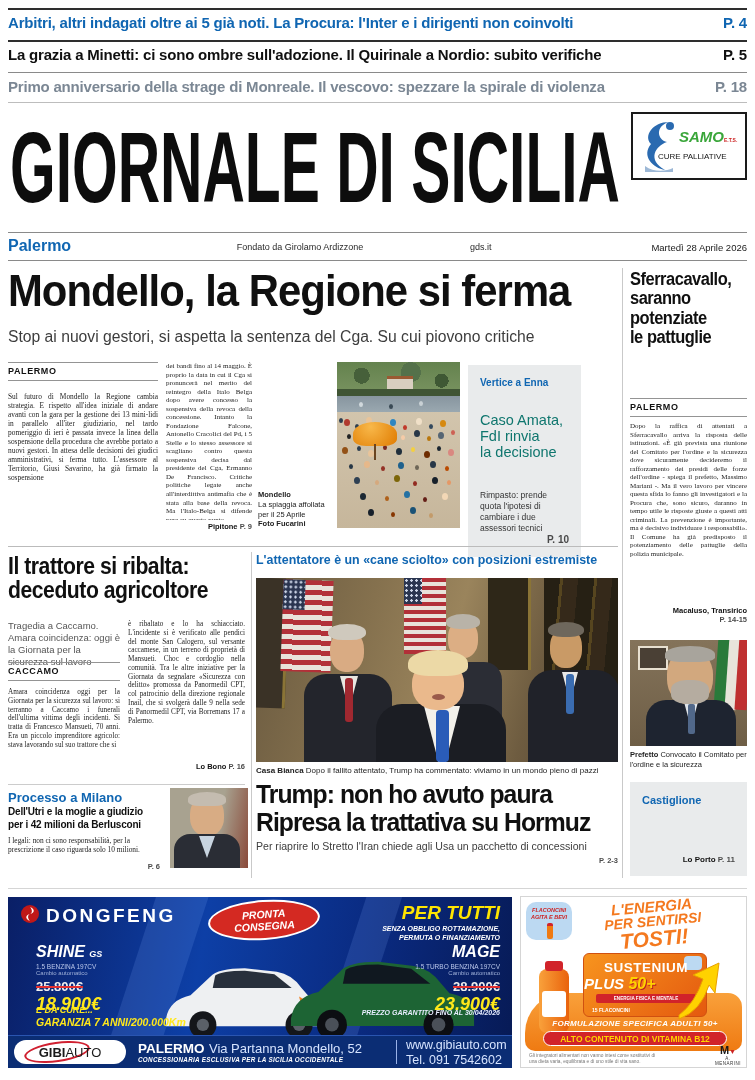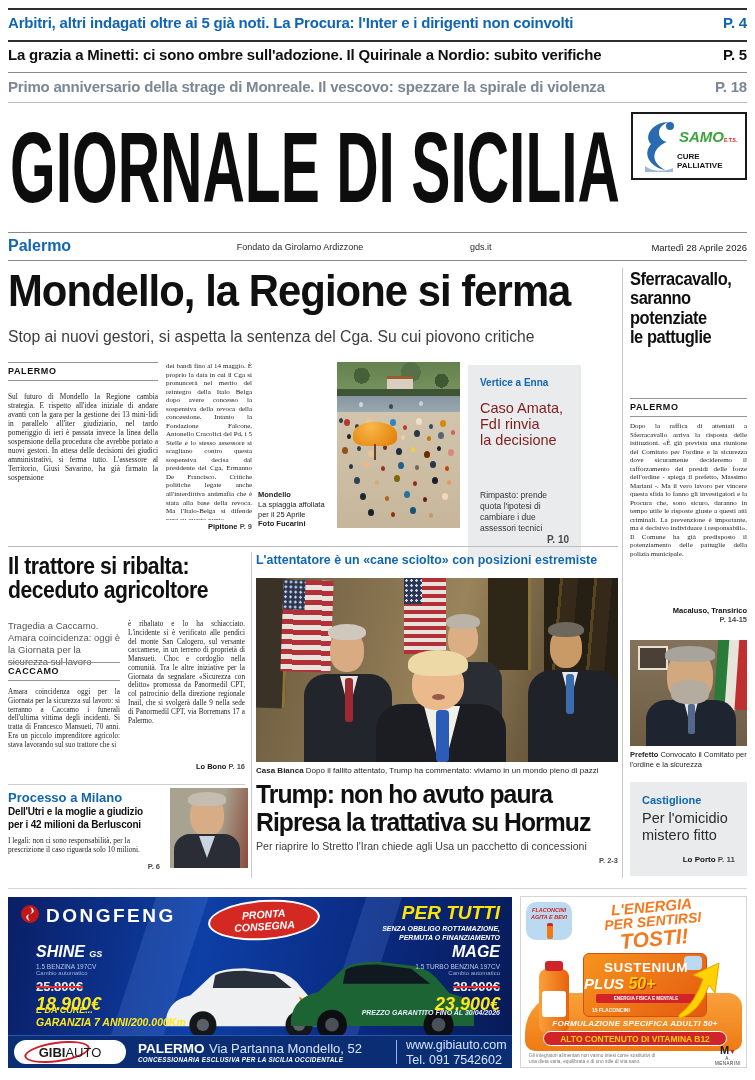--- a/index.html
+++ b/index.html
@@ -100,21 +100,21 @@
 
   <div class="abs" style="left:631px;top:112px;width:116px;height:68px;border:2px solid #1a1a1a;background:#fff;box-sizing:border-box;">
     <svg class="abs" style="left:6px;top:4px;" width="40" height="56">
       <path d="M30 4 C16 8 18 22 28 24 C16 28 8 42 26 52 C14 50 2 38 12 26 C4 18 14 4 30 4 Z" fill="#2a6ab0"></path>
       <circle cx="31" cy="8" r="4" fill="#2a6ab0"></circle>
       <path d="M6 48 C14 54 26 54 34 50 L34 54 L6 54 Z" fill="#9db8d6"></path>
     </svg>
     <div class="abs" style="left:46px;top:14px;font-weight:bold;font-style:italic;font-size:15px;color:#3aa63a;">
       <span>SAMO</span><span style="font-size:5px;color:#cc2222;font-style:normal;">E.T.S.</span>
     </div>
-    <div class="abs" style="left:44px;top:38px;font-weight:bold;font-size:8px;color:#141414;">CURE PALLIATIVE</div>
+    <div class="abs" style="left:25px;top:38px;font-weight:normal;font-size:8px;color:#141414;">CURE PALLIATIVE</div>
   </div>
 
 
   <div class="hr" style="left:8px;top:232px;width:739px;height:1px;background:#8a8a8a;"></div>
   <div class="abs blue" style="left:8px;top:237px;font-size:16px;font-weight:bold;">Palermo</div>
   <div class="abs" style="left:180px;top:242px;width:240px;text-align:center;font-size:9px;color:#2a2a2a;">Fondato da Girolamo Ardizzone</div>
   <div class="abs" style="left:470px;top:242px;font-size:9px;color:#2a2a2a;">gds.it</div>
   <div class="abs" style="left:547px;top:242px;width:200px;text-align:right;font-size:9.5px;color:#1a1a1a;">Martedì 28 Aprile 2026</div>
   <div class="hr" style="left:8px;top:260px;width:739px;height:1px;background:#8a8a8a;"></div>
 
@@ -138,21 +138,21 @@
     <div class="hills"></div>
     <div class="abs" style="left:50px;top:14px;width:26px;height:12px;background:#d9cfc0;border-top:3px solid #9a5a32;"></div>
     <div class="abs" style="left:0;top:27px;width:123px;height:8px;background:#3f5434;"></div>
     <div class="sea"></div>
     <div class="crowd"></div>
     <div class="umbrella"></div>
   </div>
 
   <div class="graybox" style="left:468px;top:365px;width:113px;height:192px;">
     <div class="blue" style="font-size:10px;font-weight:bold;">Vertice a Enna</div>
-    <div class="prel" style="font-size:14.5px;color:#7f1d1d;line-height:1.12;margin-top:12px;">Caso Amata,
+    <div class="prel" style="font-size:14.5px;color:#0f766e;line-height:1.12;margin-top:24px;">Caso Amata,
 FdI rinvia
 la decisione</div>
     <div style="font-size:8.5px;color:#333;line-height:1.3;margin-top:auto;">Rimpasto: prende quota l'ipotesi di cambiare i due assessori tecnici</div>
     <div style="font-size:10px;font-weight:bold;color:#4a4a4a;text-align:right;">P. 10</div>
   </div>
 
   <div class="vr" style="left:622px;top:268px;height:610px;"></div>
 
   <div class="abs hl prel" style="left:630px;top:270px;width:124px;font-size:17.5px;line-height:1.1;letter-spacing:-0.5px;transform:scaleX(.94);transform-origin:left;">Sferracavallo,
 saranno
@@ -177,22 +177,20 @@
     <div class="fig" style="left:35px;top:6px;width:50px;height:16px;background:#a8a49c;border-radius:50% 50% 30% 30%;"></div>
     <div class="fig" style="left:41px;top:40px;width:38px;height:24px;background:#b5aca0;border-radius:40%;"></div>
   </div>
   <div class="capt" style="left:630px;top:750px;width:117px;">
     <b>Prefetto</b>
     <span>Convocato il Comitato per l'ordine e la sicurezza</span>
   </div>
 
   <div class="graybox" style="left:630px;top:782px;width:117px;height:94px;">
     <div class="blue" style="font-size:11px;font-weight:bold;">Castiglione</div>
-    <div class="prel" style="font-size:14.5px;color:#2c2c2c;line-height:1.15;margin-top:4px;">Per l'omicidio
-mistero fitto</div>
     <div style="font-size:8px;text-align:right;margin-top:auto;">
       <b>Lo Porto</b> <span style="color:#4a4a4a;font-weight:bold;">P. 11</span>
     </div>
   </div>
 
   <div class="hr" style="left:8px;top:546px;width:610px;height:1px;background:#bbb;"></div>
   <div class="vr" style="left:251px;top:552px;height:326px;"></div>
 
   <div class="abs hl prel" style="left:8px;top:554px;width:260px;font-size:23px;line-height:1.05;letter-spacing:-0.5px;transform:scaleX(.92);transform-origin:left;">Il trattore si ribalta:
 deceduto agricoltore</div>

